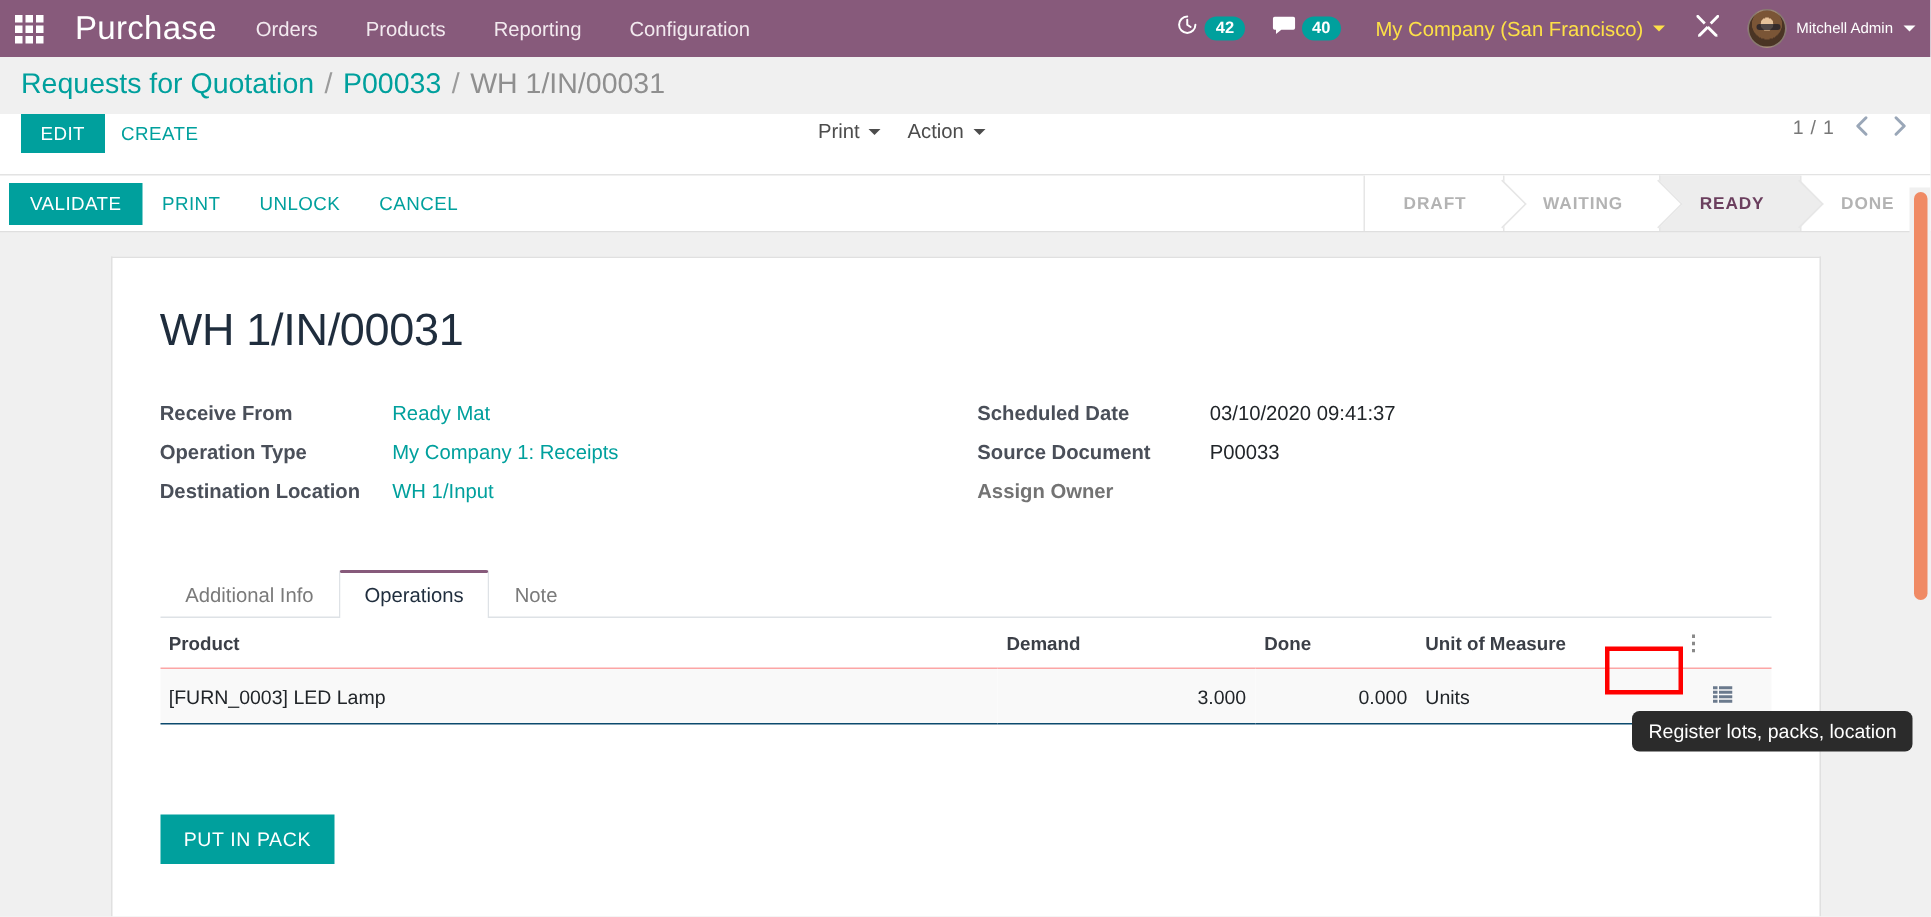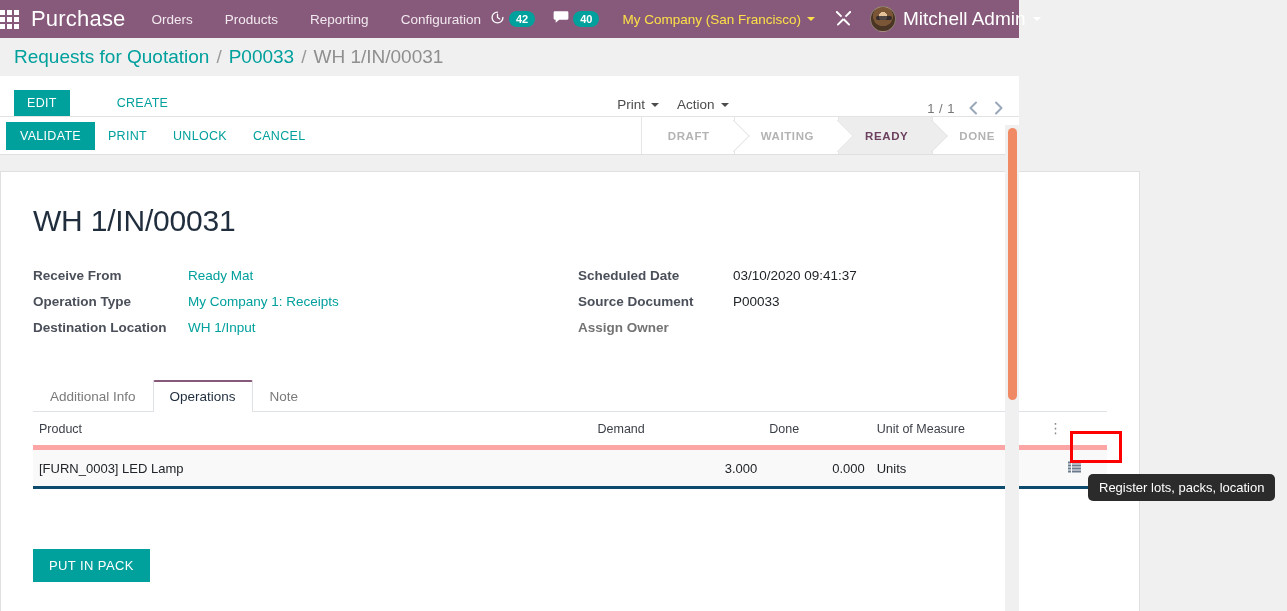--- a/index.html
+++ b/index.html
@@ -4,21 +4,21 @@
 <style>
   * { box-sizing: border-box; }
   html, body {
     margin: 0; padding: 0;
     width: 1287px; height: 611px;
     overflow: hidden;
     background: #f0f0f0;
     font-family: "Liberation Sans", sans-serif;
     color: #212529;
   }
-  .app { position: relative; width: 1019px; height: 611px; background: #f0f0f0; }
+  .app { position: relative; width: 1287px; height: 611px; background: #f0f0f0; }
 
   
   .navbar {
     height: 38px; background: #875a7b; display: flex; align-items: center;
     padding: 0 10px 0 0; color: #fff; position: relative; z-index: 20;
   }
   .apps-icon {
     width: 38px; height: 38px; display: flex; align-items: center; justify-content: center;
     cursor: pointer;
   }
@@ -48,35 +48,35 @@
   .user-box { display: flex; align-items: center; gap: 7px; padding-left: 6px; cursor: pointer; }
   .avatar {
     width: 26px; height: 26px; border-radius: 50%; overflow: hidden;
     background: radial-gradient(circle at 50% 38%, #e6c29a 0 22%, #7a5536 23% 52%, #4a3424 53% 100%);
     border: 1px solid rgba(255,255,255,0.35); position: relative; flex: 0 0 auto;
   }
   .avatar::after {
     content: ""; position: absolute; left: 5px; top: 9px; width: 16px; height: 4px;
     background: rgba(30,30,40,0.75); border-radius: 2px;
   }
-  .user-name { font-size: 19px; color: #fff; white-space: nowrap; }
+  .user-name { font-size: 10px; color: #fff; white-space: nowrap; }
 
   
   .breadcrumb-row {
     height: 38px; display: flex; align-items: center; padding: 0 14px;
     background: #f0f0f0; font-size: 19px;
   }
   .bc-link { color: #00a09d; cursor: pointer; text-decoration: none; }
   .bc-sep { color: #9b9b9b; margin: 0 7px; }
   .bc-current { color: #8f8f8f; }
 
   
   .control-panel {
     background: #fff; border-bottom: 1px solid #e3e3e3;
-    padding: 0 14px; height: 41px; display: flex; align-items: flex-end; position: relative; gap: 36px;
+    padding: 0 14px; height: 41px; display: flex; align-items: flex-start; position: relative;
   }
   .btn-primary-solid {
     background: #00a09d; color: #fff; border: none; font-size: 12.5px; font-weight: 500;
     padding: 6px 13px; letter-spacing: 0.3px; cursor: pointer; border-radius: 0;
   }
   .btn-link-teal {
     background: none; border: none; color: #00a09d; font-size: 12.5px; font-weight: 500;
     padding: 6px 11px; letter-spacing: 0.3px; cursor: pointer;
   }
   .cp-mid { margin-left: 400px; display: flex; align-items: center; gap: 14px; }
@@ -137,25 +137,25 @@
     border: 1px solid transparent; border-bottom: none; margin-bottom: -1px; background: transparent;
   }
   .tab.active {
     color: #1f2d3d; background: #fff; border-color: #dee2e6;
     border-top: 2px solid #875a7b; border-radius: 2px 2px 0 0; padding-top: 7px;
   }
 
   
   .o-table { width: 100%; border-collapse: collapse; margin-top: 0; }
   .o-table thead th {
-    font-size: 12.5px; font-weight: 400; color: #3b3f47; text-align: left;
-    padding: 9px 6px; border-bottom: 5px solid #fca5a5; background: #fff; white-space: nowrap;
+    font-size: 12.5px; font-weight: 700; color: #3b3f47; text-align: left;
+    padding: 9px 6px; border-bottom: 1px solid #fca5a5; background: #fff; white-space: nowrap;
   }
   .o-table tbody td {
-    font-size: 13px; color: #212529; padding: 9px 6px; border-bottom: 3px solid #0c4a6e;
+    font-size: 13px; color: #212529; padding: 9px 6px; border-bottom: 1px solid #0c4a6e;
     background: #f9f9f9;
   }
   .th-num, .td-num { text-align: right; }
   .col-product { width: 52%; }
   .col-demand { width: 16%; }
   .col-done { width: 10%; }
   .col-uom { width: 16%; }
   .col-opt { width: 6%; text-align: right; }
   .dots-icon { color: #8a8a8a; font-size: 14px; cursor: pointer; line-height: 1; letter-spacing: 0; }
   .detail-cell { position: relative; text-align: center; }

